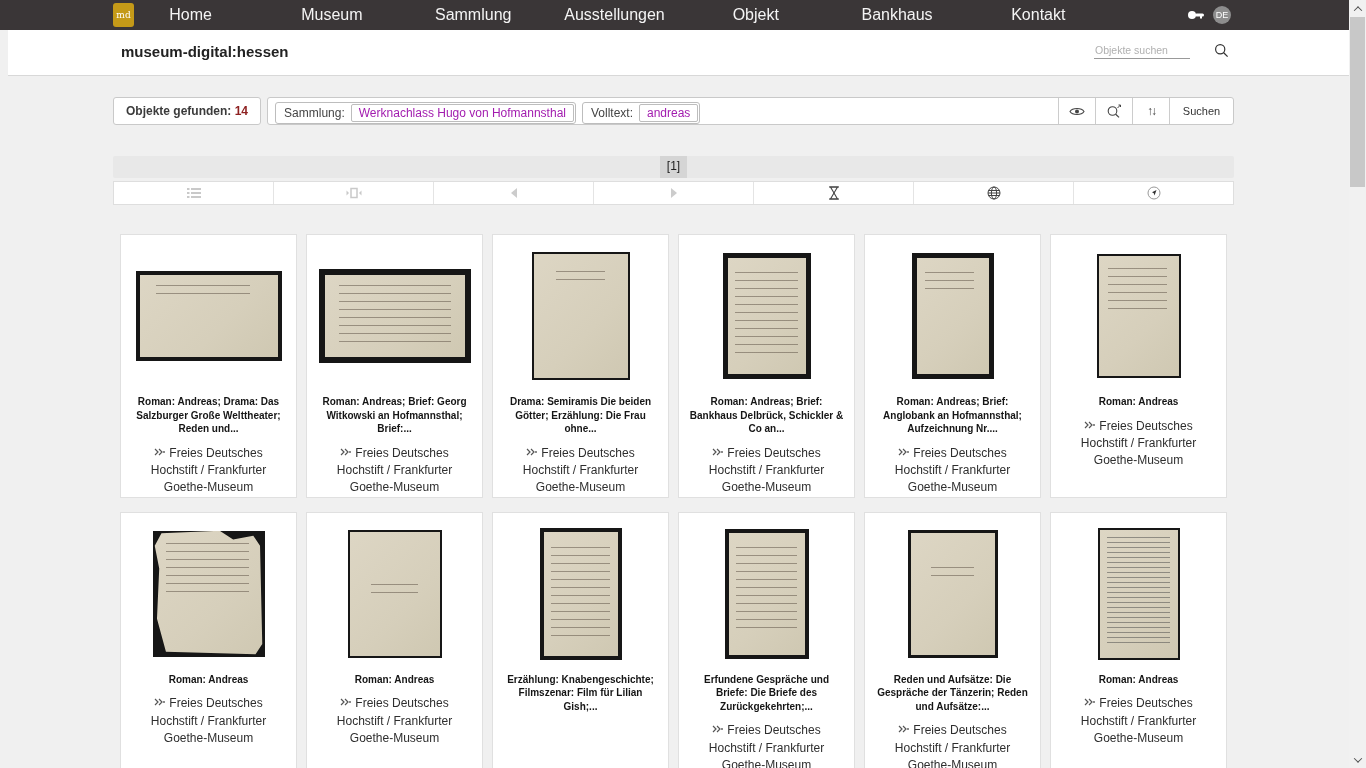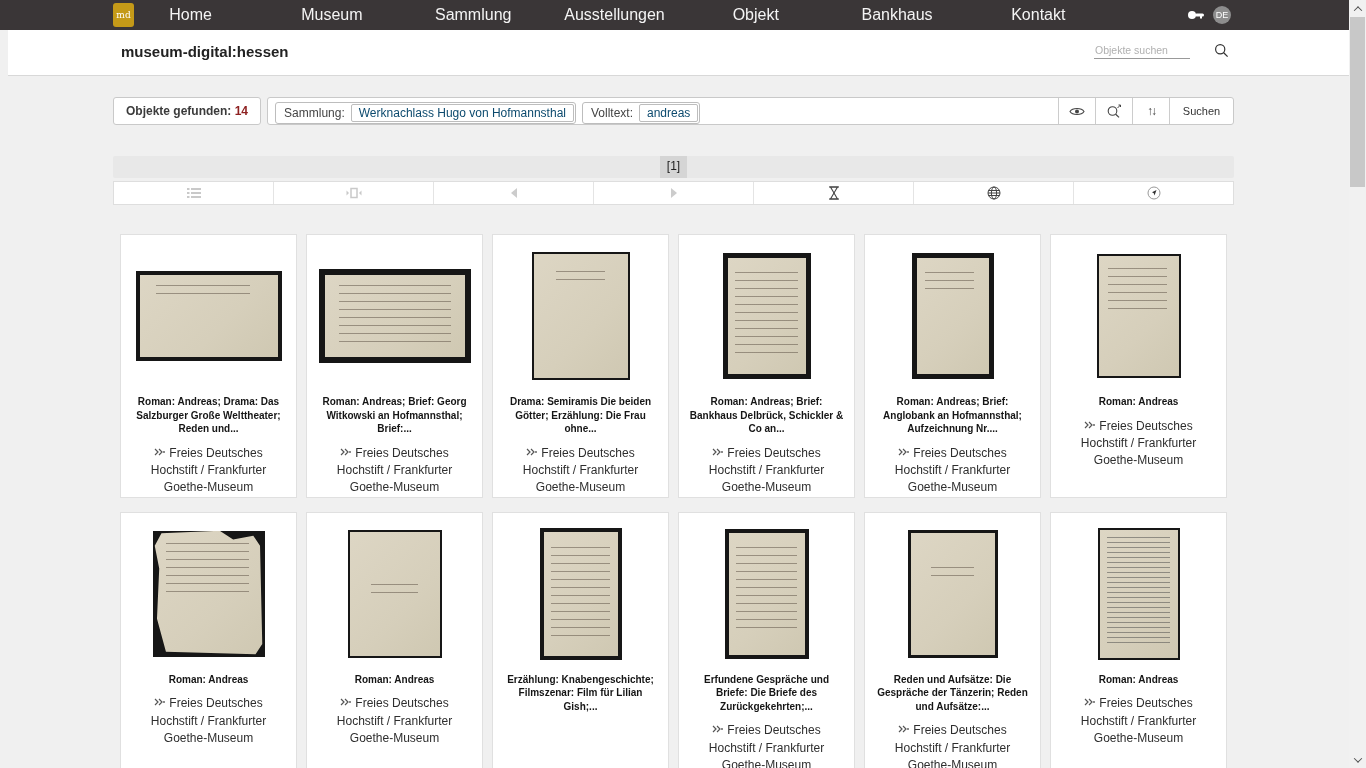--- a/index.html
+++ b/index.html
@@ -32,21 +32,21 @@
   .resbox { border:1px solid #c9c9c9; border-radius:3px; background:#fff; padding:0 12px;
     font-size:12px; font-weight:bold; color:#3b3b3b; line-height:26px; white-space:nowrap; }
   .resbox b { color:#8e2121; }
   .mainbox { flex:1; border:1px solid #c9c9c9; border-radius:3px; background:#fff;
     display:flex; align-items:stretch; }
   .tagzone { flex:1; display:flex; align-items:flex-end; padding-left:7px; gap:6px; }
   .chip { display:flex; align-items:center; border:1px solid #bdbdbd; border-radius:3px;
     padding:1px 1px 1px 8px; font-size:12px; color:#444; height:22px; }
   .chip .lbl { margin-right:6px; }
   .chip .val { border:1px solid #bdbdbd; border-radius:2px; background:#fff; padding:1px 7px;
-    color:#0c4a6e; height:18px; line-height:15px; white-space:nowrap; }
+    color:#a21caf; height:18px; line-height:15px; white-space:nowrap; }
   .cell { width:37px; border-left:1px solid #ccc; display:flex; align-items:center;
     justify-content:center; cursor:pointer; }
   .cell.sbtn { width:64px; font-size:11px; color:#333; }
   .sorticon { font-size:12px; color:#444; letter-spacing:-2px; }
 
   
   .pagebar { position:absolute; left:113px; top:156px; width:1121px; height:22px; background:#e8e8e8;
     border-radius:2px; text-align:center; }
   .pagebar .cur { display:inline-block; height:22px; padding:0 7px; background:#d5d5d5;
     font-size:12px; color:#222; line-height:21px; cursor:pointer; }

